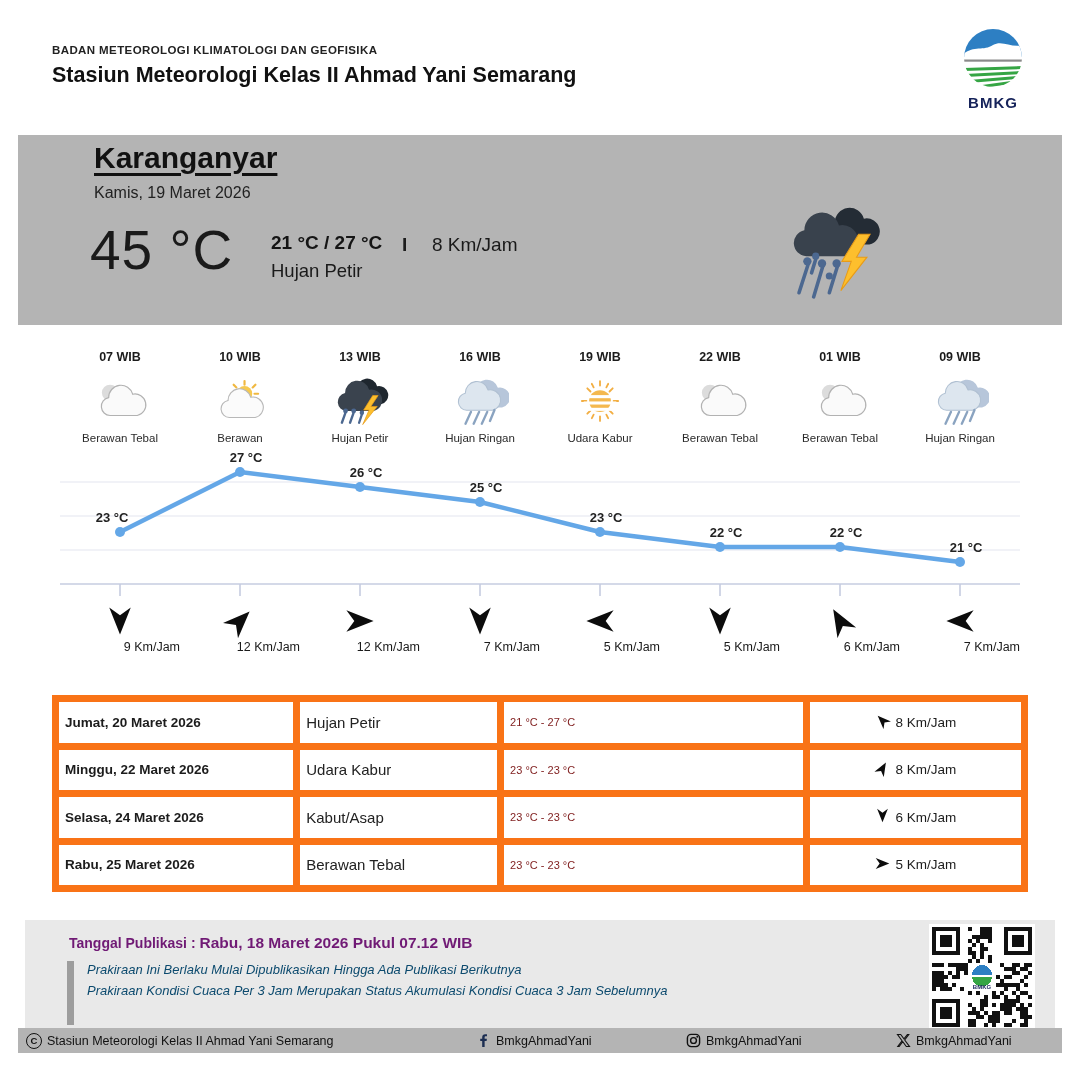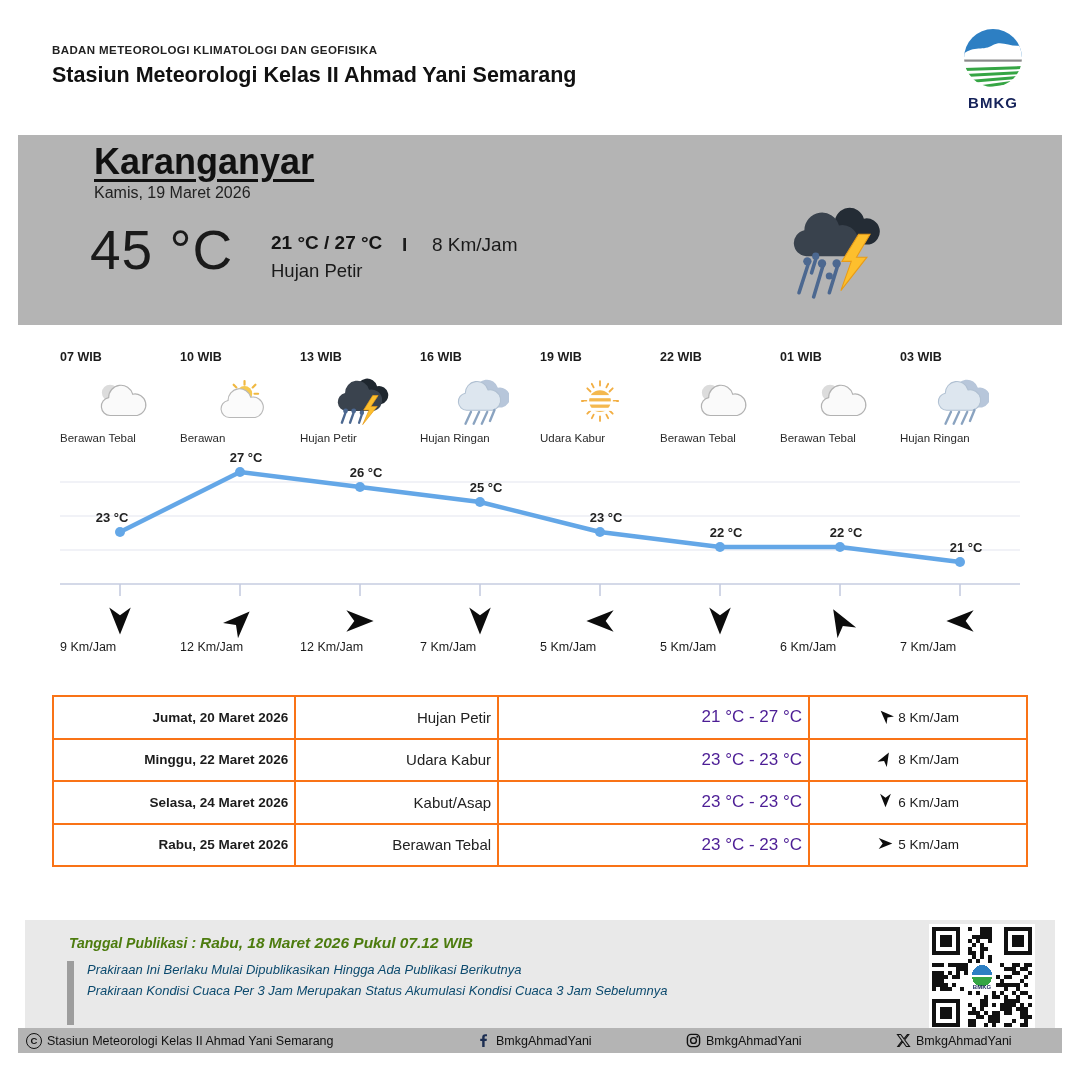--- a/index.html
+++ b/index.html
@@ -9,64 +9,64 @@
   
   .header{position:absolute;left:52px;top:44px}
   .agency{font-size:11.5px;font-weight:700;letter-spacing:.4px;color:#222}
   .station{font-size:21.5px;font-weight:700;margin-top:7px;color:#111}
   .logo-box{position:absolute;right:44px;top:28px;width:86px;text-align:center}
   .logo-box svg{width:64px;height:64px;display:block;margin:0 auto}
   .logo-label{font-size:15px;font-weight:800;color:#16235a;letter-spacing:1px;margin-top:2px}
 
   
   .banner{position:absolute;left:18px;top:135px;width:1044px;height:190px;background:#b4b4b4}
-  .banner .loc{position:absolute;left:76px;top:6px;font-size:36px;font-weight:700;
+  .banner .loc{position:absolute;left:76px;top:6px;font-size:30px;font-weight:700;
                text-decoration:underline;text-underline-offset:5px;color:#111}
   .banner .bdate{position:absolute;left:76px;top:49px;font-size:16px;color:#222}
   .banner .temp-now{position:absolute;left:72px;top:83px;font-size:55px;font-weight:300;
                     letter-spacing:1px;color:#1a1a1a}
   .banner .mid{position:absolute;left:253px;top:97px}
   .banner .trange{font-size:19px;font-weight:700;color:#151515}
   .banner .cond{font-size:18.5px;margin-top:6px;color:#1a1a1a}
   .banner .sep{position:absolute;left:384px;top:99px;font-size:19px;font-weight:700}
   .banner .bwind{position:absolute;left:414px;top:99px;font-size:19px;color:#1a1a1a}
   .banner .bicon{position:absolute;left:763px;top:72px;width:105px;height:92px}
   .banner .bicon svg{width:100%;height:100%}
 
   
   .hourly-row{position:absolute;left:60px;top:350px;width:960px;display:flex}
-  .h-col{width:120px;}
+  .h-col{width:120px;text-align:center}
   .h-time{font-size:12.5px;font-weight:700;color:#1b1b1b}
   .h-icon{width:58px;height:50px;margin:12px auto 6px}
   .h-icon svg{width:100%;height:100%}
   .h-label{font-size:11.5px;color:#2a2a2a;margin-top:6px}
 
   
   .chart-wrap{position:absolute;left:60px;top:452px;width:960px;height:152px}
 
   
   .wind-row{position:absolute;left:60px;top:604px;width:960px;display:flex}
-  .w-col{width:120px;text-align:left}
+  .w-col{width:120px;text-align:right}
   .w-arrow{width:34px;height:34px;margin:0 auto}
   .w-arrow svg{width:100%;height:100%}
   .w-label{font-size:12.5px;color:#1b1b1b;margin-top:2px}
 
   
   table.daily{position:absolute;left:52px;top:695px;width:976px;border-collapse:collapse}
-  table.daily td{border:2px solid #f97316;height:28.5px;text-align:right;vertical-align:middle;padding:6px}
+  table.daily td{border:7px solid #f97316;height:28.5px;text-align:left;vertical-align:middle;padding:6px}
   td.c-date{width:243px;font-size:13.5px;font-weight:700}
   td.c-cond{width:198px;font-size:15px;color:#222}
-  td.c-temp{width:320px;font-size:17px;color:#4c1d95}
+  td.c-temp{width:320px;font-size:11px;color:#7f1d1d}
   td.c-wind{width:215px;font-size:13.5px}
   .wind-cell{display:flex;align-items:center;justify-content:center;gap:4px}
   .wind-cell svg{width:17px;height:17px}
 
   
   .footer{position:absolute;left:25px;top:920px;width:1030px;height:108px;background:#e9e9e9}
-  .pub-line{position:absolute;left:44px;top:14px;font-style:italic;font-size:14px;font-weight:700;color:#4d7c0f}
+  .pub-line{position:absolute;left:44px;top:14px;font-size:14px;font-weight:700;color:#701a75}
   .pub-line .pub-value{font-size:15.5px}
   .note-bar{position:absolute;left:42px;top:41px;width:7px;height:64px;background:#9d9d9d}
   .notes{position:absolute;left:62px;top:40px;font-style:italic;font-size:13px;line-height:1.6;color:#0c4a6e}
   .qr-box{position:absolute;right:20px;top:4px;width:100px;height:100px;background:#fff;padding:3px}
   .qr-box svg{width:100px;height:100px;display:block}
 
   
   .bottombar{position:absolute;left:18px;top:1028px;width:1044px;height:25px;background:#b4b4b4}
   .bb-item{position:absolute;top:0;height:25px;display:flex;align-items:center;gap:5px;
            font-size:12.5px;color:#111}
@@ -232,21 +232,21 @@
     </div>
     <div class="h-col">
       <div class="h-time">01 WIB</div>
       <div class="h-icon"><svg viewBox="0 0 64 48">
      <circle cx="21" cy="15" r="9" fill="#dcdcdc"></circle>
      <path d="M16 36 A10 10 0 0 1 14.5 16.2 A13.5 13.5 0 0 1 41 12.5 A9.5 9.5 0 0 1 46 36 Z" transform="translate(5,4)" fill="#fafafa" stroke="#b2b2b2" stroke-width="1.3"></path>
         </svg></div>
       <div class="h-label">Berawan Tebal</div>
     </div>
     <div class="h-col">
-      <div class="h-time">03 WIB</div>
+      <div class="h-time">09 WIB</div>
       <div class="h-icon"><svg viewBox="0 0 64 52">
      <path d="M16 36 A10 10 0 0 1 14.5 16.2 A13.5 13.5 0 0 1 41 12.5 A9.5 9.5 0 0 1 46 36 Z" transform="translate(14,0) scale(0.92)" fill="#b7c6da"></path>
      <path d="M16 36 A10 10 0 0 1 14.5 16.2 A13.5 13.5 0 0 1 41 12.5 A9.5 9.5 0 0 1 46 36 Z" transform="translate(2,2) scale(0.95)" fill="#dde6ef" stroke="#b0c0d2" stroke-width="1.2"></path>
      <g stroke="#8aa3c0" stroke-width="2.6" stroke-linecap="round">
        <line x1="22" y1="38" x2="16" y2="51"></line>
             <line x1="31" y1="38" x2="25" y2="51"></line>
        <line x1="40" y1="38" x2="34" y2="51"></line>
             <line x1="48" y1="36" x2="43" y2="48"></line>
           </g>
         </svg></div>

